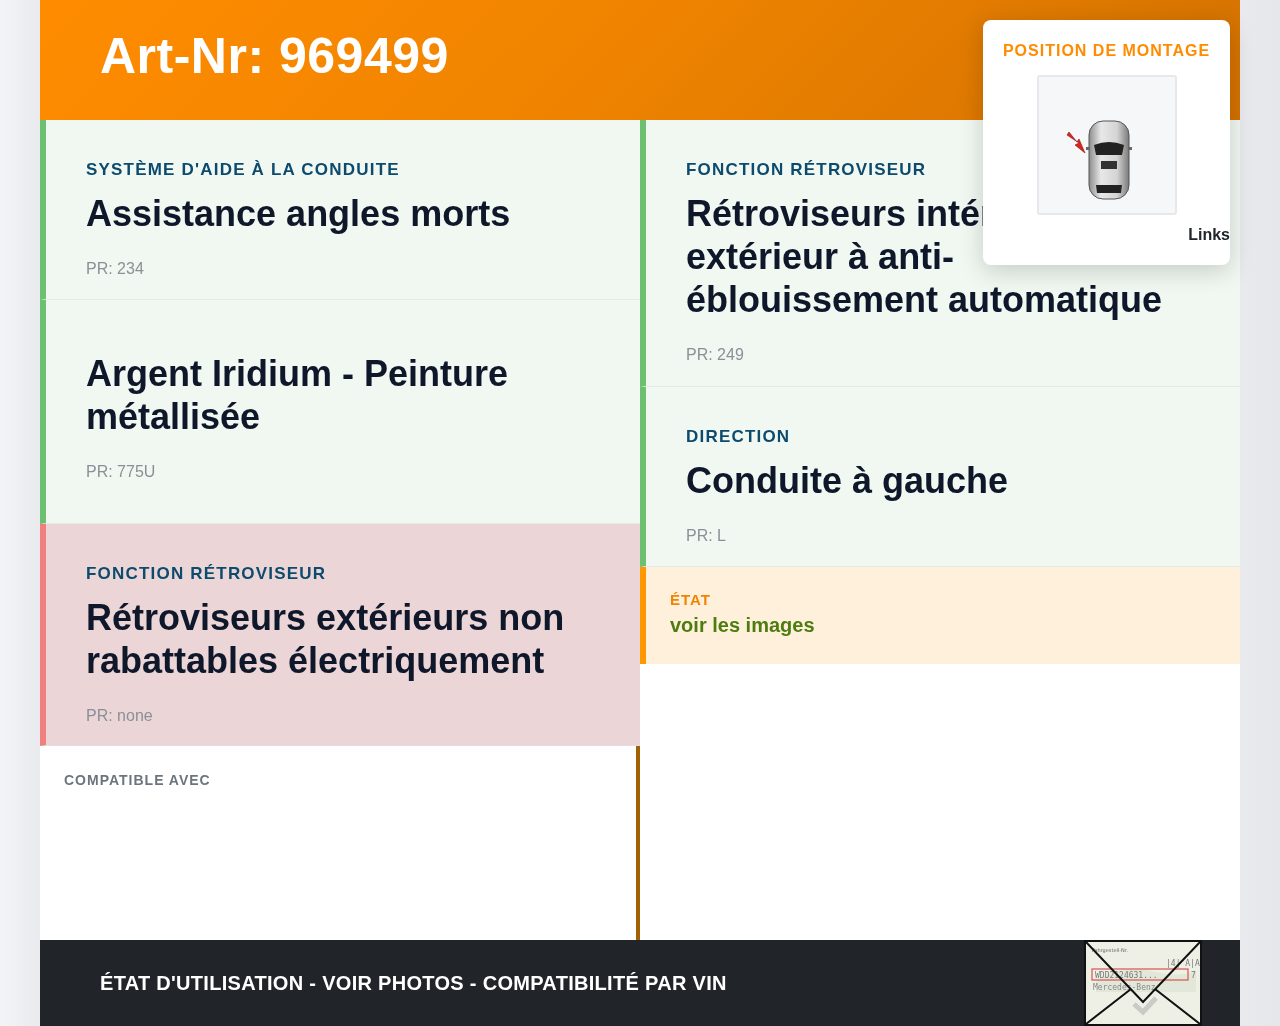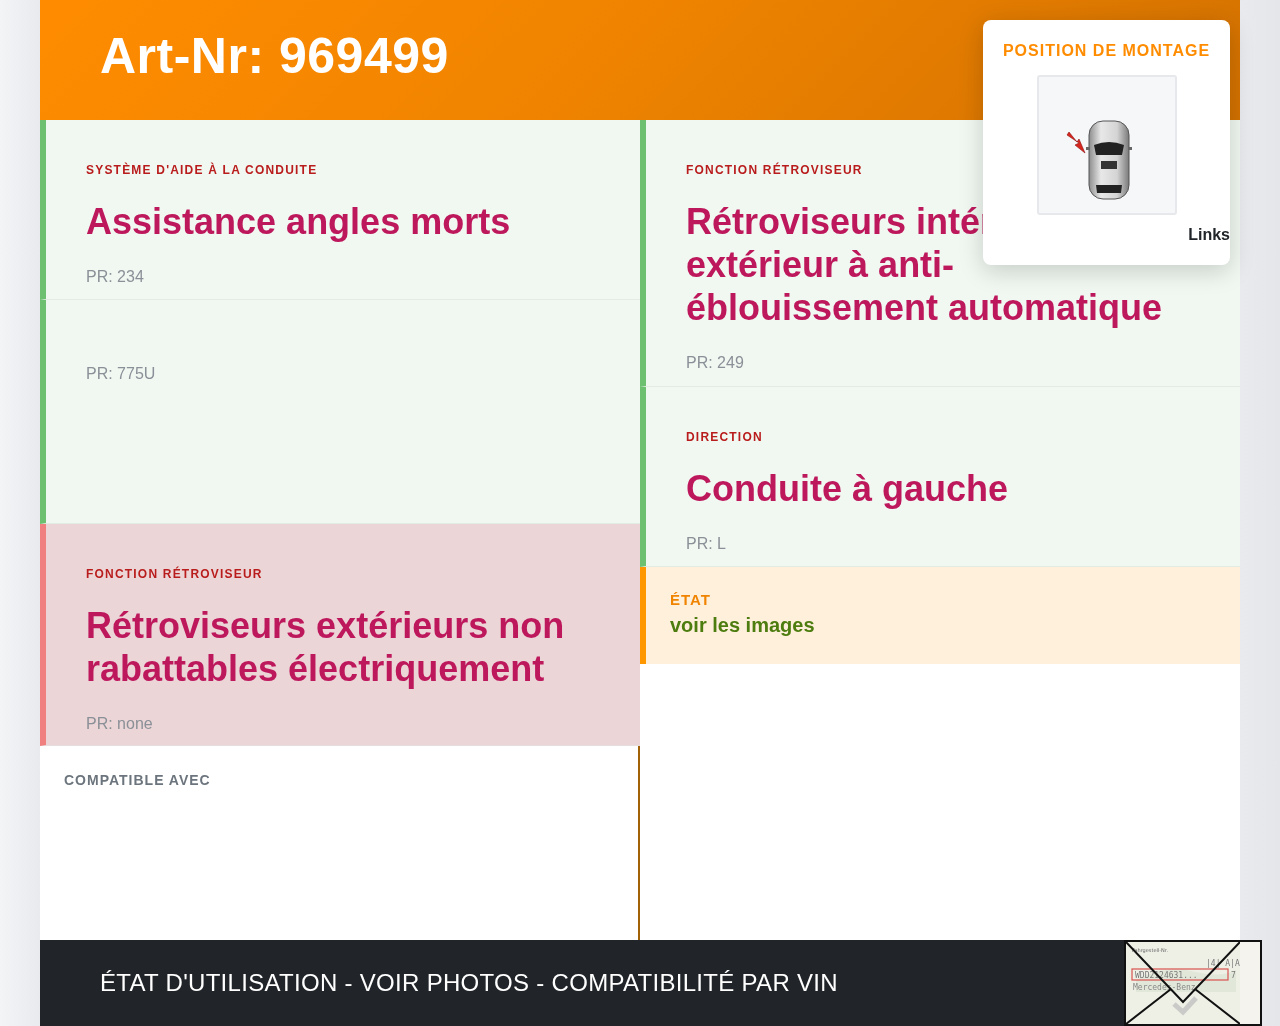--- a/index.html
+++ b/index.html
@@ -27,31 +27,31 @@
   .col-right { left: 600px; }
   .card {
     position: relative; width: 600px;
     border-left: 6px solid #6cc070;
     background: #f1f8f1;
     border-bottom: 1px solid #e2ece2;
     padding: 40px 40px 0 40px;
   }
   .card.bad { border-left-color: #f08080; background: #ecd5d6; border-bottom-color: #e6dede; }
   .card-cat {
-    font-size: 12px; font-weight: 700; letter-spacing: 1.2px; color: #b91c1c;
+    font-size: 17px; font-weight: 700; letter-spacing: 1.2px; color: #0c4a6e;
     line-height: 20px; text-transform: uppercase;
   }
   .card-value {
-    font-size: 36px; font-weight: 700; color: #be185d; line-height: 43px;
-    margin-top: 20px;
+    font-size: 36px; font-weight: 700; color: #0f172a; line-height: 43px;
+    margin-top: 12px;
   }
   .card-pr { font-size: 16px; color: #8a9097; line-height: 20px; margin-top: 24px; }
   .compat {
     position: absolute; left: 0; top: 746px; width: 600px; height: 194px;
-    background: #ffffff; border-right: 2px solid #a16207;
+    background: #ffffff; border-right: 4px solid #a16207;
     padding: 26px 24px 0 24px;
   }
   .compat-label {
     font-size: 14px; font-weight: 700; letter-spacing: 1px; color: #6c757d;
     line-height: 16px;
   }
   .compat-text {
     font-size: 20px; font-weight: 700; color: #212529; line-height: 24px;
     margin-top: 10px; width: 540px;
   }
@@ -64,24 +64,24 @@
   .etat-value { font-size: 20px; font-weight: 700; color: #4d7c0f; line-height: 24px; margin-top: 4px; }
   .right-blank {
     position: absolute; left: 600px; top: 664px; width: 600px; height: 276px; background: #ffffff;
   }
   .footer {
     position: absolute; left: 0; top: 940px; width: 1200px; height: 86px;
     background: #212529;
   }
   .footer-text {
     position: absolute; left: 60px; top: 30px;
-    color: #ffffff; font-weight: 400; font-size: 24px; line-height: 26px; letter-spacing: 0.3px;
+    color: #ffffff; font-weight: 700; font-size: 20px; line-height: 26px; letter-spacing: 0.3px;
   }
   .vin-img {
-    position: absolute; left: 1084px; top: 0; width: 138px; height: 86px;
+    position: absolute; left: 1044px; top: 0; width: 118px; height: 86px;
     background: #f4f3ee; border: 2px solid #111; overflow: hidden;
   }
   .mount-box {
     position: absolute; left: 983px; top: 20px; width: 247px; height: 245px;
     background: #ffffff; border-radius: 8px;
     box-shadow: 0 6px 24px rgba(0,0,0,0.18);
   }
   .mount-title {
     position: absolute; left: 0; top: 22px; width: 247px; text-align: center;
     color: #ff8c00; font-weight: 700; font-size: 16px; letter-spacing: 1px; line-height: 18px;
@@ -104,20 +104,21 @@
     <div class="header-title">Art-Nr: 969499</div>
   </div>
 
   <div class="col col-left">
     <div class="card" style="height:180px;">
       <div class="card-cat">SYSTÈME D'AIDE À LA CONDUITE</div>
       <div class="card-value">Assistance angles morts</div>
       <div class="card-pr">PR: 234</div>
     </div>
     <div class="card" style="height:224px;">
+      <div class="card-value">Argent Iridium - Peinture métallisée</div>
       <div class="card-pr">PR: 775U</div>
     </div>
     <div class="card bad" style="height:222px;">
       <div class="card-cat">FONCTION RÉTROVISEUR</div>
       <div class="card-value">Rétroviseurs extérieurs non rabattables électriquement</div>
       <div class="card-pr">PR: none</div>
     </div>
   </div>
 
   <div class="col col-right">

